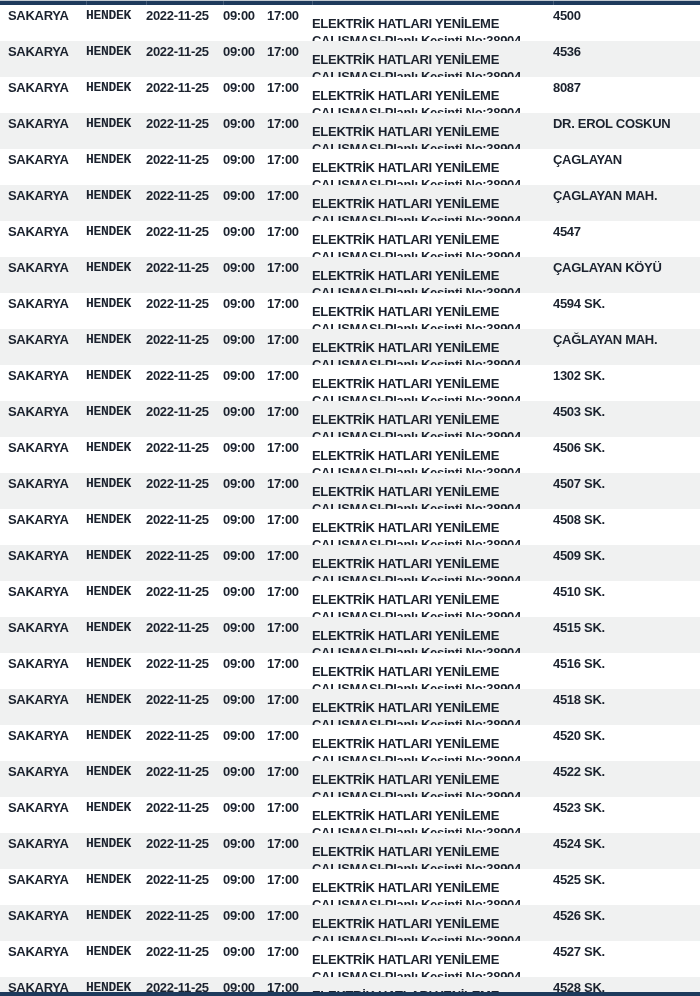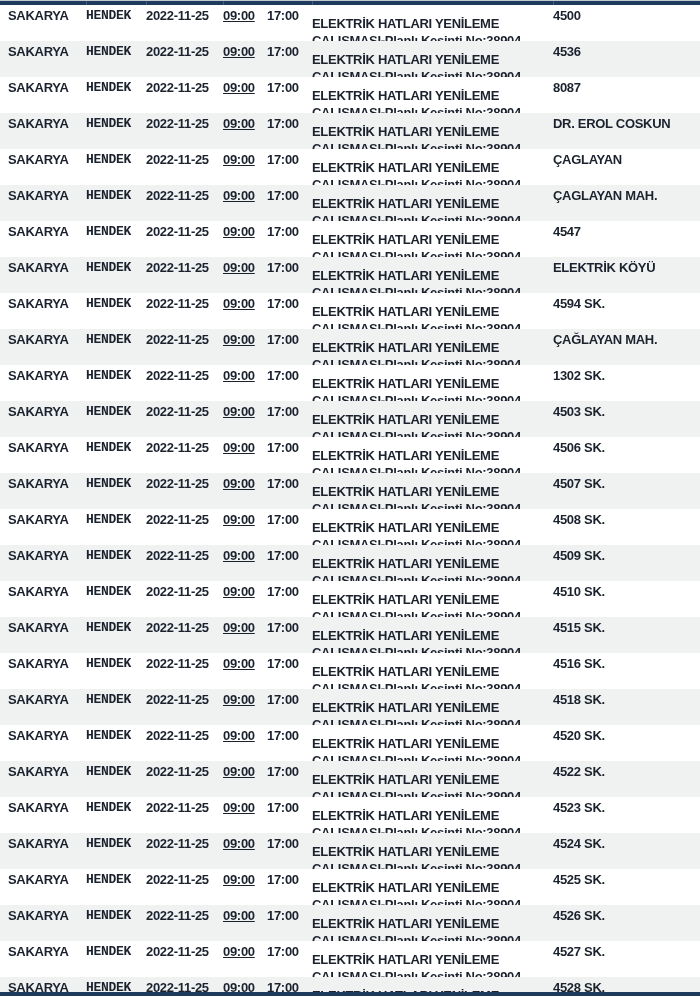--- a/index.html
+++ b/index.html
@@ -45,21 +45,21 @@
     line-height: 17px;
     font-weight: 700;
     color: #1b222e;
     letter-spacing: -0.3px;
     white-space: nowrap;
     overflow: hidden;
   }
   .cell.city     { width: 78px; }
   .cell.district { width: 60px; font-family: Liberation Mono, monospace; }
   .cell.date     { width: 77px; }
-  .cell.start    { width: 44px; text-decoration: underline; }
+  .cell.start    { width: 44px; }
   .cell.end      { width: 45px; }
   .cell.desc     { width: 241px; margin-top: 8px; }
   .cell.loc      { flex: 1; }
   .cell.desc span { display: block; }
 
   .footer-bar {
     position: absolute;
     left: 0;
     bottom: 0;
     width: 100%;
@@ -175,21 +175,21 @@
   <div class="row">
     <div class="cell city">SAKARYA</div>
     <div class="cell district">HENDEK</div>
     <div class="cell date">2022-11-25</div>
     <div class="cell start">09:00</div>
     <div class="cell end">17:00</div>
     <div class="cell desc">
       <span>ELEKTRİK HATLARI YENİLEME</span>
       <span>ÇALIŞMASI-Planlı Kesinti No:38904</span>
     </div>
-    <div class="cell loc">ELEKTRİK KÖYÜ</div>
+    <div class="cell loc">ÇAGLAYAN KÖYÜ</div>
   </div>
 
   <div class="row">
     <div class="cell city">SAKARYA</div>
     <div class="cell district">HENDEK</div>
     <div class="cell date">2022-11-25</div>
     <div class="cell start">09:00</div>
     <div class="cell end">17:00</div>
     <div class="cell desc">
       <span>ELEKTRİK HATLARI YENİLEME</span>

